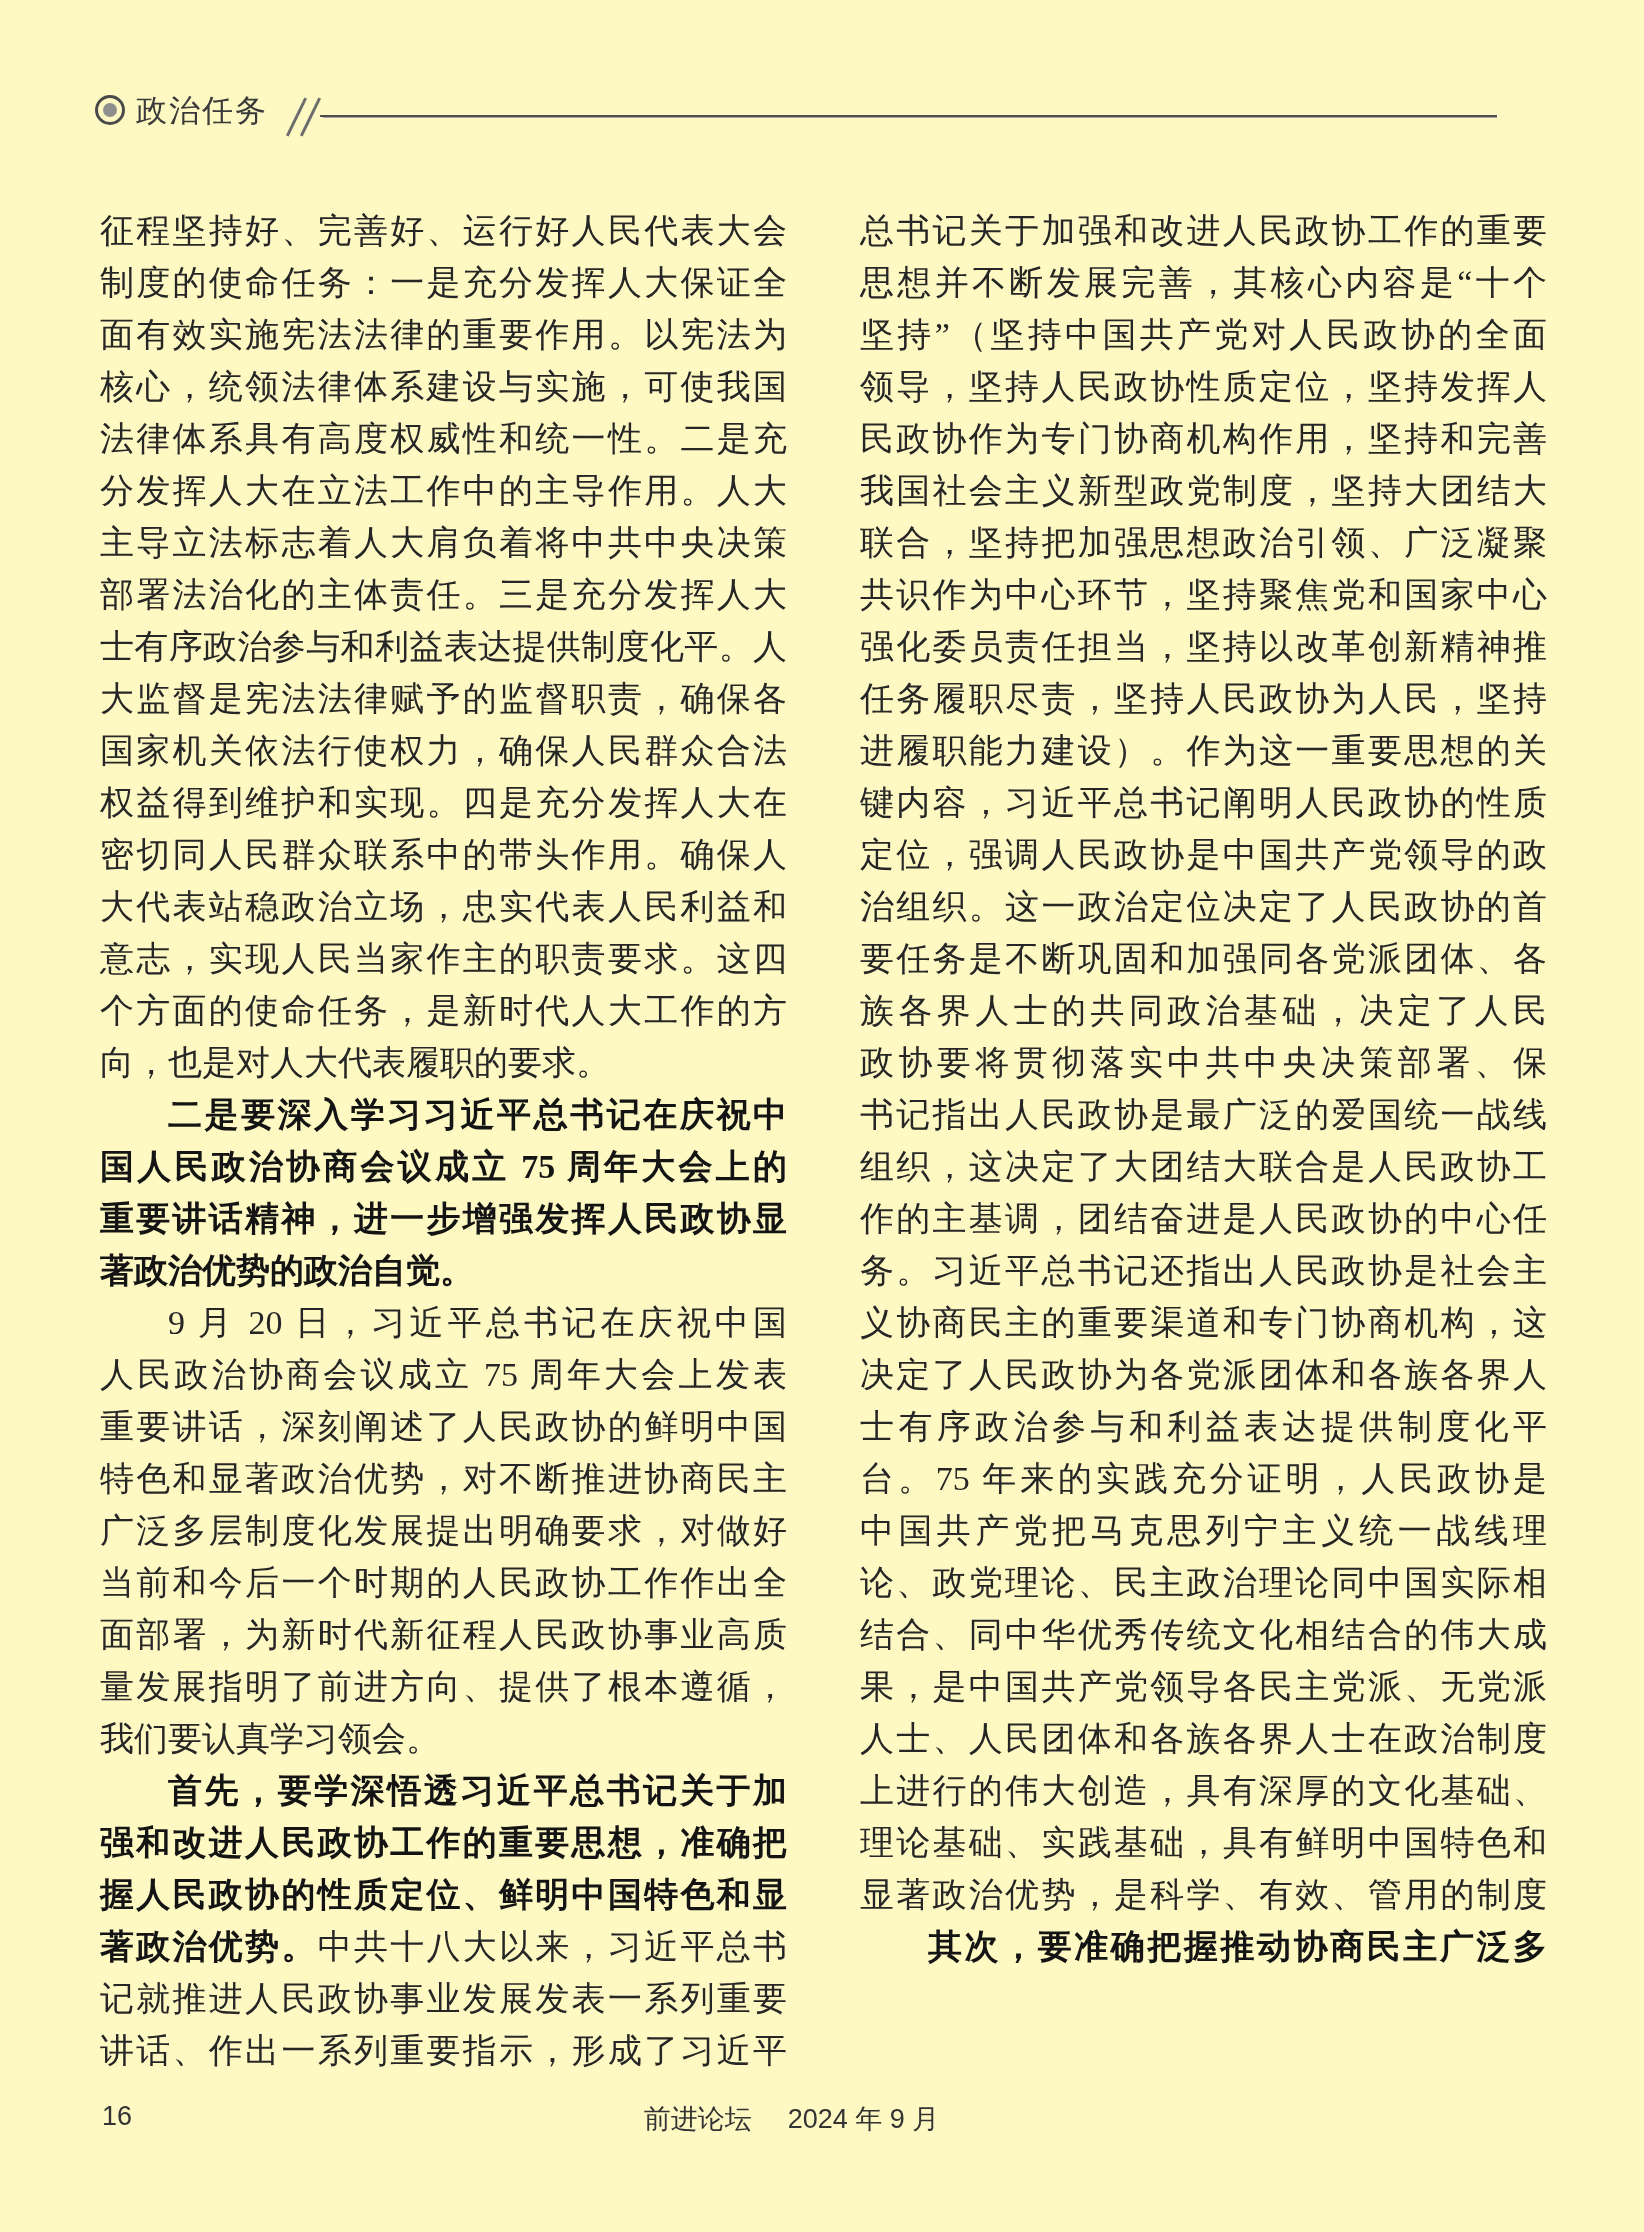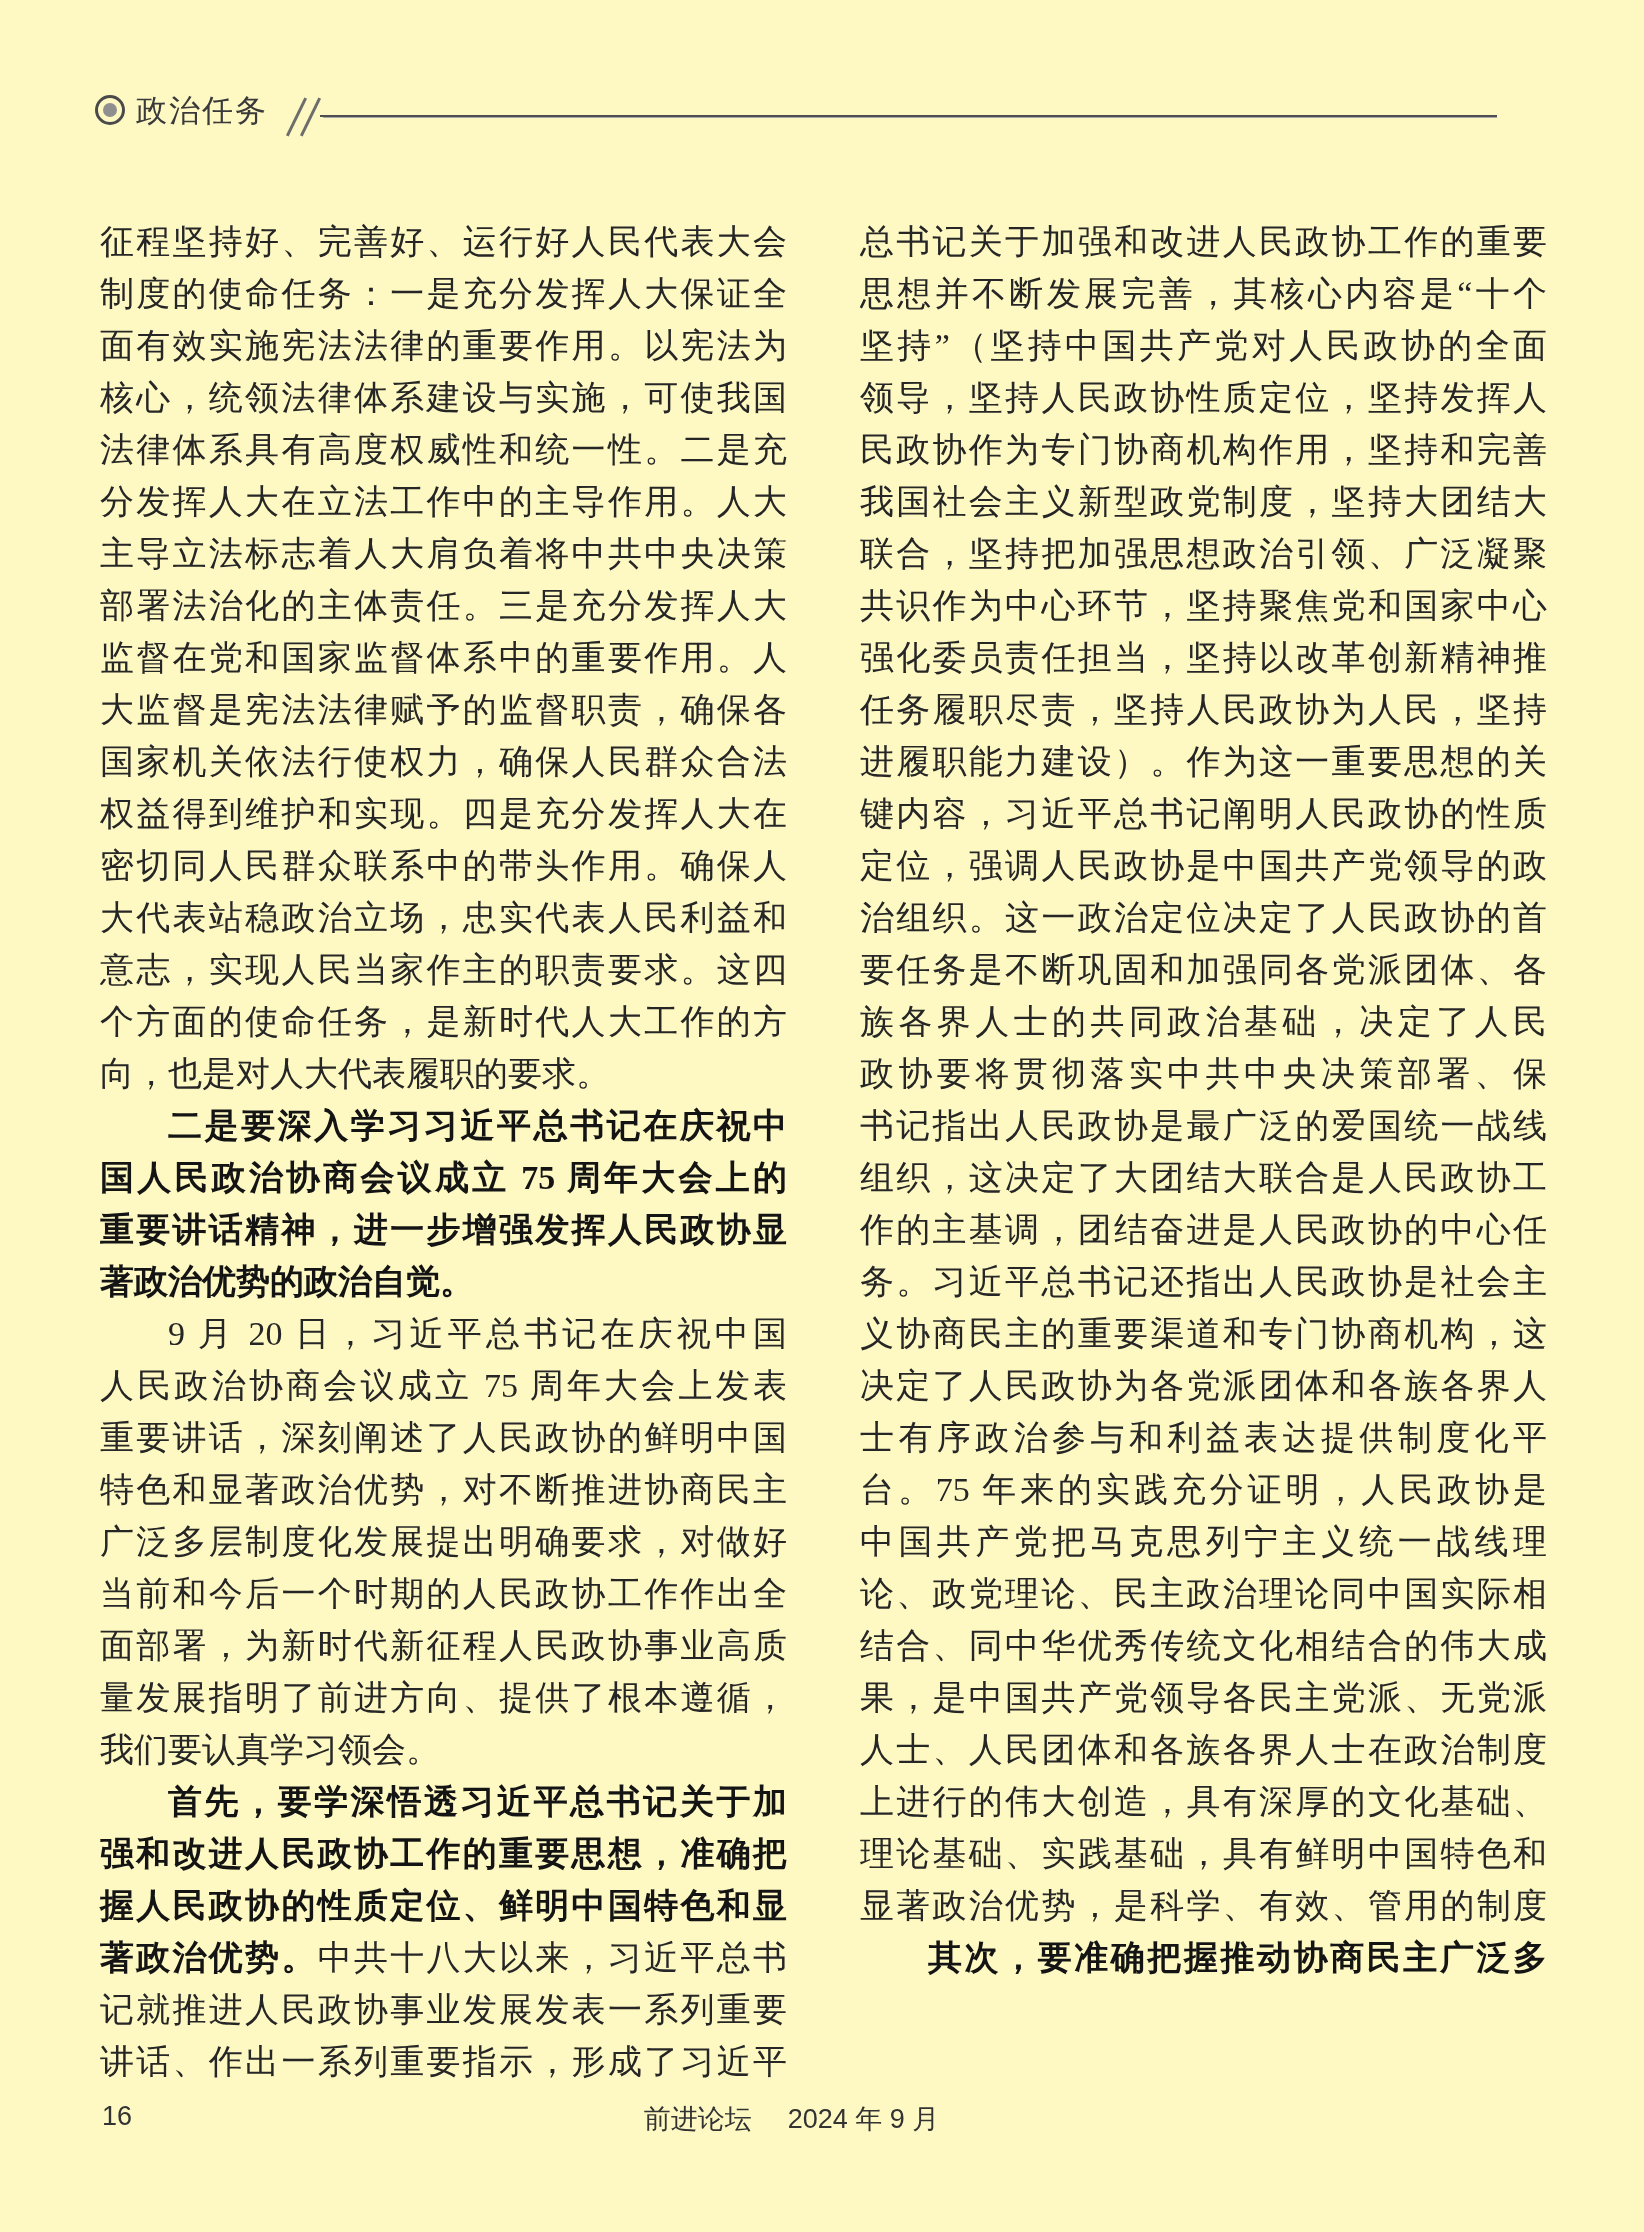--- a/index.html
+++ b/index.html
@@ -26,21 +26,21 @@
   .rule-main { height:2px; background:#4f4f4f; }
   .rule-echo { height:1px; background:#a8a8a8; margin-left:3px; }
   .slash {
     position:absolute; top:96px; width:3px; height:42px; background:#6d6d6d;
     transform:rotate(26deg);
   }
   .slash.s1 { left:295px; }
   .slash.s2 { left:309px; }
 
   
-  .columns { position:absolute; top:216px; left:100px; display:flex; gap:73px; }
+  .columns { position:absolute; top:205px; left:100px; display:flex; gap:73px; }
   .col { width:687px; font-size:34px; }
   .line {
     line-height:52px; text-align:justify; text-align-last:justify;
     text-justify:inter-character;
   }
   .line.indent { text-indent:2em; }
   .line.noj { text-align-last:left; }
   .b { font-weight:bold; color:#141414; }
 
   
@@ -75,21 +75,21 @@
   <main class="columns">
     <div class="col" id="col-left">
         <div class="line"><span>征程坚持好、完善好、运行好人民代表大会</span></div>
         <div class="line"><span>制度的使命任务：一是充分发挥人大保证全</span></div>
         <div class="line"><span>面有效实施宪法法律的重要作用。以宪法为</span></div>
         <div class="line"><span>核心，统领法律体系建设与实施，可使我国</span></div>
         <div class="line"><span>法律体系具有高度权威性和统一性。二是充</span></div>
         <div class="line"><span>分发挥人大在立法工作中的主导作用。人大</span></div>
         <div class="line"><span>主导立法标志着人大肩负着将中共中央决策</span></div>
         <div class="line"><span>部署法治化的主体责任。三是充分发挥人大</span></div>
-        <div class="line"><span>监督在党和国家监督体系中的重要作用。人</span></div>
+        <div class="line"><span>士有序政治参与和利益表达提供制度化平。人</span></div>
         <div class="line"><span>大监督是宪法法律赋予的监督职责，确保各</span></div>
         <div class="line"><span>国家机关依法行使权力，确保人民群众合法</span></div>
         <div class="line"><span>权益得到维护和实现。四是充分发挥人大在</span></div>
         <div class="line"><span>密切同人民群众联系中的带头作用。确保人</span></div>
         <div class="line"><span>大代表站稳政治立场，忠实代表人民利益和</span></div>
         <div class="line"><span>意志，实现人民当家作主的职责要求。这四</span></div>
         <div class="line"><span>个方面的使命任务，是新时代人大工作的方</span></div>
         <div class="line noj"><span>向，也是对人大代表履职的要求。</span></div>
         <div class="line indent"><span class="b">二是要深入学习习近平总书记在庆祝中</span></div>
         <div class="line"><span class="b">国人民政治协商会议成立 75 周年大会上的</span></div>

